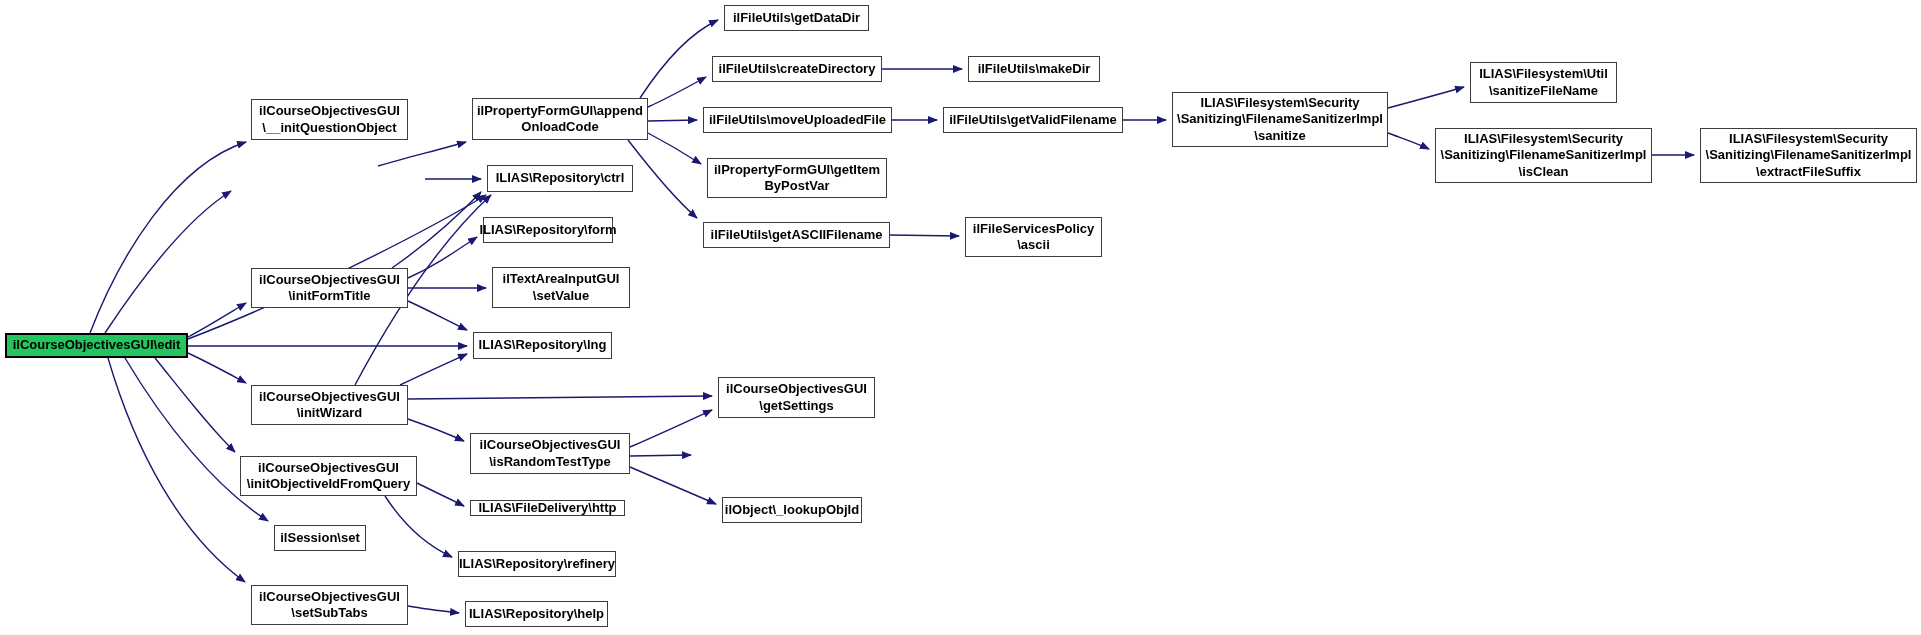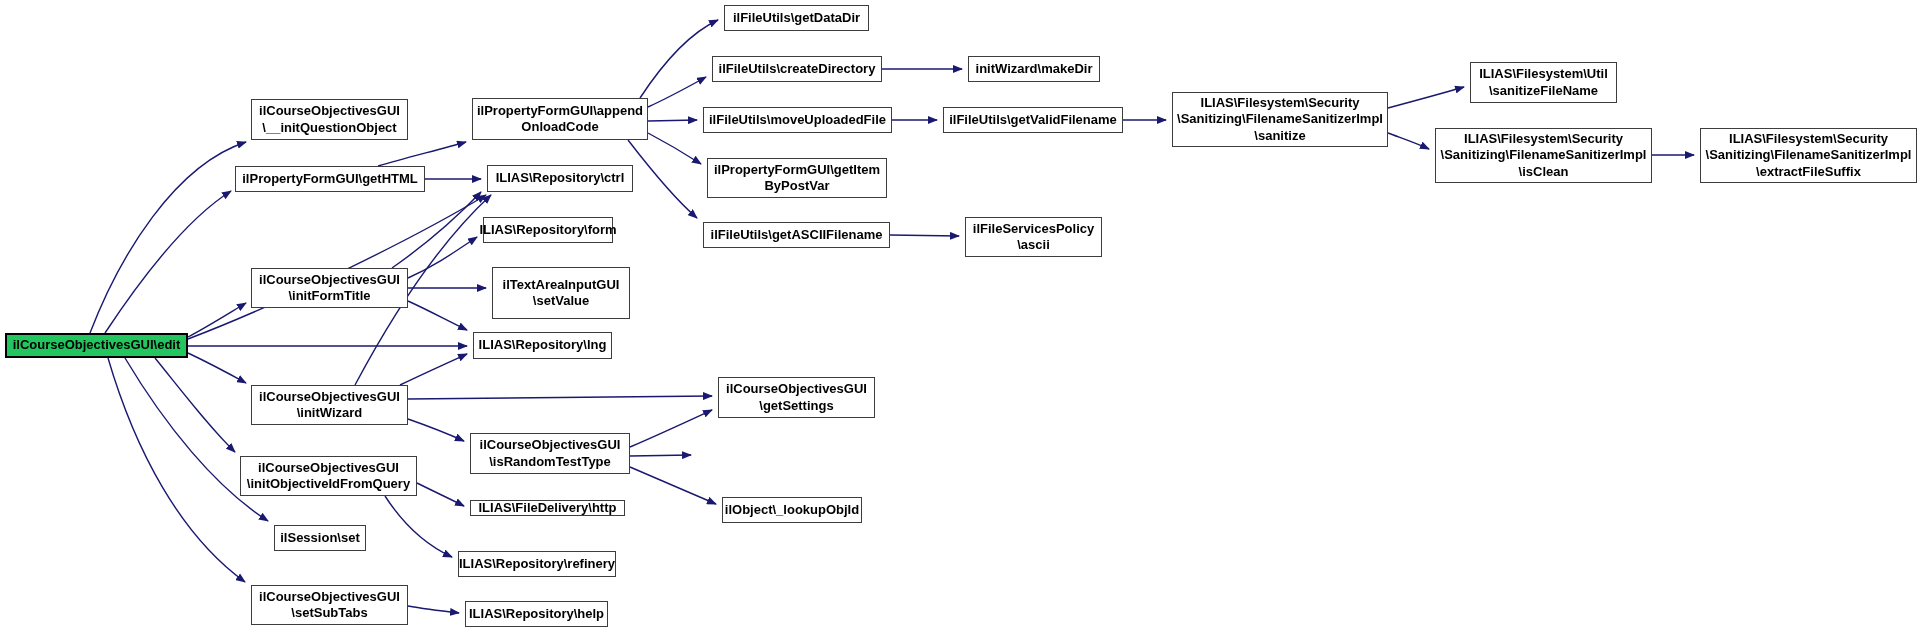--- a/index.html
+++ b/index.html
@@ -66,52 +66,51 @@
     <path class="edge" marker-end="url(#arrow)" d="M385,496 C405,527 428,546 452,557"></path>
     <path class="edge" marker-end="url(#arrow)" d="M630,447 C658,435 686,422 712,410"></path>
     <path class="edge" marker-end="url(#arrow)" d="M630,456 L691,455"></path>
     <path class="edge" marker-end="url(#arrow)" d="M630,467 C658,479 688,492 716,504"></path>
     <path class="edge" marker-end="url(#arrow)" d="M408,606 C425,609 442,611 459,613"></path>
   </svg>
 
   <div class="node root" style="left:5px;top:333px;width:183px;height:25px">ilCourseObjectivesGUI\edit</div>
   <div class="node" style="left:251px;top:99px;width:157px;height:41px">ilCourseObjectivesGUI
 \__initQuestionObject</div>
-  <div class="node" style="left:235px;top:166px;width:190px;height:26px">ilPropertyFormGUI\getHTML</div>
   <div class="node" style="left:251px;top:268px;width:157px;height:40px">ilCourseObjectivesGUI
 \initFormTitle</div>
   <div class="node" style="left:251px;top:385px;width:157px;height:40px">ilCourseObjectivesGUI
 \initWizard</div>
   <div class="node" style="left:240px;top:456px;width:177px;height:40px">ilCourseObjectivesGUI
 \initObjectiveIdFromQuery</div>
   <div class="node" style="left:274px;top:525px;width:92px;height:26px">ilSession\set</div>
   <div class="node" style="left:251px;top:585px;width:157px;height:40px">ilCourseObjectivesGUI
 \setSubTabs</div>
   <div class="node" style="left:472px;top:98px;width:176px;height:42px">ilPropertyFormGUI\append
 OnloadCode</div>
   <div class="node" style="left:487px;top:165px;width:146px;height:27px">ILIAS\Repository\ctrl</div>
   <div class="node" style="left:483px;top:217px;width:130px;height:26px">ILIAS\Repository\form</div>
-  <div class="node" style="left:492px;top:267px;width:138px;height:52px">ilTextAreaInputGUI
+  <div class="node" style="left:492px;top:267px;width:138px;height:41px">ilTextAreaInputGUI
 \setValue</div>
   <div class="node" style="left:473px;top:332px;width:139px;height:27px">ILIAS\Repository\lng</div>
   <div class="node" style="left:470px;top:433px;width:160px;height:41px">ilCourseObjectivesGUI
 \isRandomTestType</div>
   <div class="node" style="left:470px;top:500px;width:155px;height:16px">ILIAS\FileDelivery\http</div>
   <div class="node" style="left:458px;top:551px;width:158px;height:26px">ILIAS\Repository\refinery</div>
   <div class="node" style="left:465px;top:601px;width:143px;height:26px">ILIAS\Repository\help</div>
   <div class="node" style="left:724px;top:5px;width:145px;height:26px">ilFileUtils\getDataDir</div>
   <div class="node" style="left:712px;top:56px;width:170px;height:26px">ilFileUtils\createDirectory</div>
   <div class="node" style="left:703px;top:107px;width:189px;height:26px">ilFileUtils\moveUploadedFile</div>
   <div class="node" style="left:707px;top:158px;width:180px;height:40px">ilPropertyFormGUI\getItem
 ByPostVar</div>
   <div class="node" style="left:703px;top:222px;width:187px;height:26px">ilFileUtils\getASCIIFilename</div>
   <div class="node" style="left:718px;top:377px;width:157px;height:41px">ilCourseObjectivesGUI
 \getSettings</div>
   <div class="node" style="left:722px;top:497px;width:140px;height:26px">ilObject\_lookupObjId</div>
-  <div class="node" style="left:968px;top:56px;width:132px;height:26px">initWizard\makeDir</div>
+  <div class="node" style="left:968px;top:56px;width:132px;height:26px">ilFileUtils\makeDir</div>
   <div class="node" style="left:943px;top:107px;width:180px;height:26px">ilFileUtils\getValidFilename</div>
   <div class="node" style="left:965px;top:217px;width:137px;height:40px">ilFileServicesPolicy
 \ascii</div>
   <div class="node" style="left:1172px;top:92px;width:216px;height:55px">ILIAS\Filesystem\Security
 \Sanitizing\FilenameSanitizerImpl
 \sanitize</div>
   <div class="node" style="left:1470px;top:62px;width:147px;height:41px">ILIAS\Filesystem\Util
 \sanitizeFileName</div>
   <div class="node" style="left:1435px;top:128px;width:217px;height:55px">ILIAS\Filesystem\Security
 \Sanitizing\FilenameSanitizerImpl

